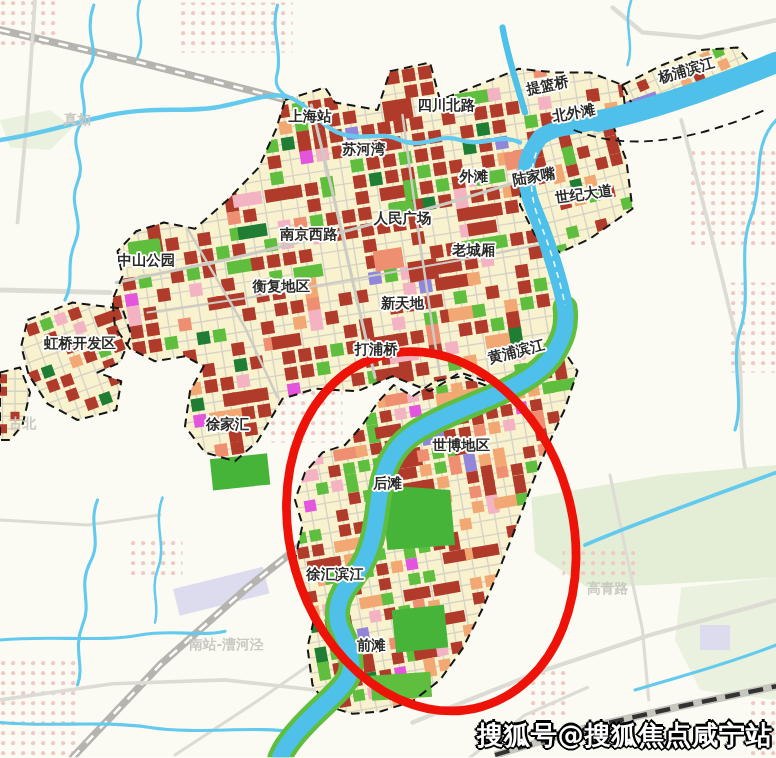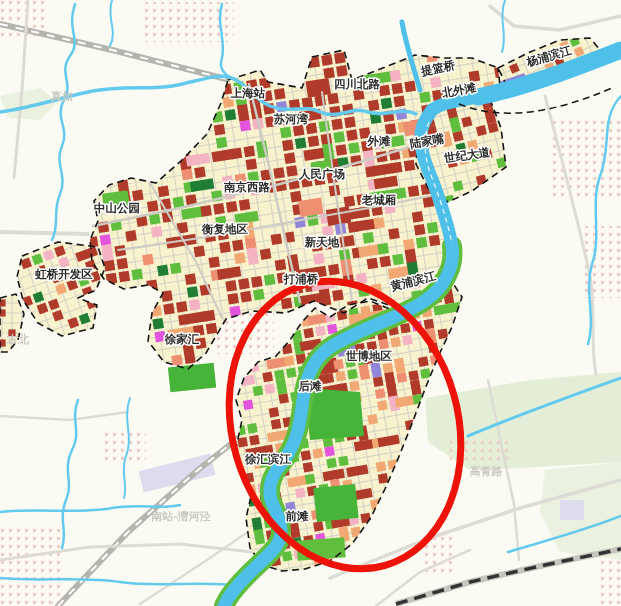--- a/index.html
+++ b/index.html
@@ -1014,13 +1014,14 @@
         <text x="310" y="386" class="lbl">后滩</text>
         <text x="268" y="459" class="lbl">徐汇滨江</text>
         <text x="297" y="516" class="lbl">前滩</text>
         <text x="62" y="96" class="lbl-faded">真如</text>
         <text x="18" y="339" class="lbl-faded">古北</text>
         <text x="181" y="516" class="lbl-faded">南站-漕河泾</text>
         <text x="486" y="471" class="lbl-faded">高青路</text>
       </g>
 </svg>
 
+<div id="watermark">搜狐号@搜狐焦点咸宁站</div>
 </div>
 
 </body></html>

